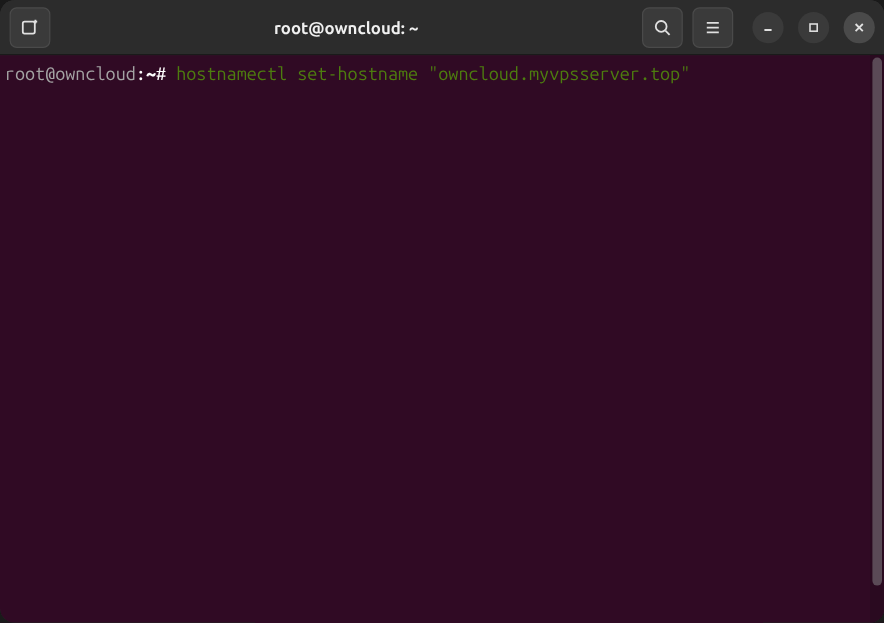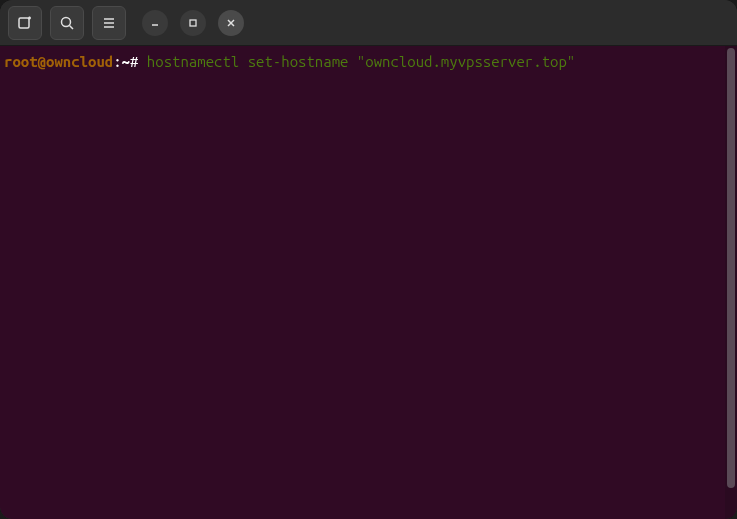--- a/index.html
+++ b/index.html
@@ -85,22 +85,22 @@
       flex: 1;
       padding: 6px 4px;
       font-family: "Ubuntu Mono", "DejaVu Sans Mono", "Courier New", monospace;
       font-size: 15px;
       line-height: 1.3;
       color: #ffffff;
       white-space: pre-wrap;
       overflow: hidden;
     }
     .prompt-user {
-      color: #a16207;
-      font-weight: bold;
+      color: #a3a3a3;
+      font-weight: normal;
     }
     .prompt-path {
       color: #ffffff;
       font-weight: bold;
     }
     .prompt-symbol {
       color: #ffffff;
     }
     .command {
       color: #4d7c0f;
@@ -127,20 +127,21 @@
 
 <div class="window">
   <div class="titlebar">
     <div class="tb-btn tb-btn-raised">
       <svg width="16" height="16" viewBox="0 0 16 16">
         <rect x="2" y="3" width="10" height="10" rx="1.5" fill="none" stroke="#e0e0e0" stroke-width="1.5"></rect>
         <line x1="11" y1="3" x2="14" y2="3" stroke="#e0e0e0" stroke-width="1.5"></line>
         <line x1="12.5" y1="1.5" x2="12.5" y2="4.5" stroke="#e0e0e0" stroke-width="1.5"></line>
       </svg>
     </div>
+    <div class="title">root@owncloud: ~</div>
     <div class="tb-btn tb-btn-raised">
       <svg width="16" height="16" viewBox="0 0 16 16">
         <circle cx="7" cy="7" r="4.5" fill="none" stroke="#e0e0e0" stroke-width="1.5"></circle>
         <line x1="10.5" y1="10.5" x2="14" y2="14" stroke="#e0e0e0" stroke-width="1.5"></line>
       </svg>
     </div>
     <div class="tb-btn tb-btn-raised">
       <svg width="16" height="16" viewBox="0 0 16 16">
         <line x1="3" y1="4" x2="13" y2="4" stroke="#e0e0e0" stroke-width="1.5"></line>
         <line x1="3" y1="8" x2="13" y2="8" stroke="#e0e0e0" stroke-width="1.5"></line>

